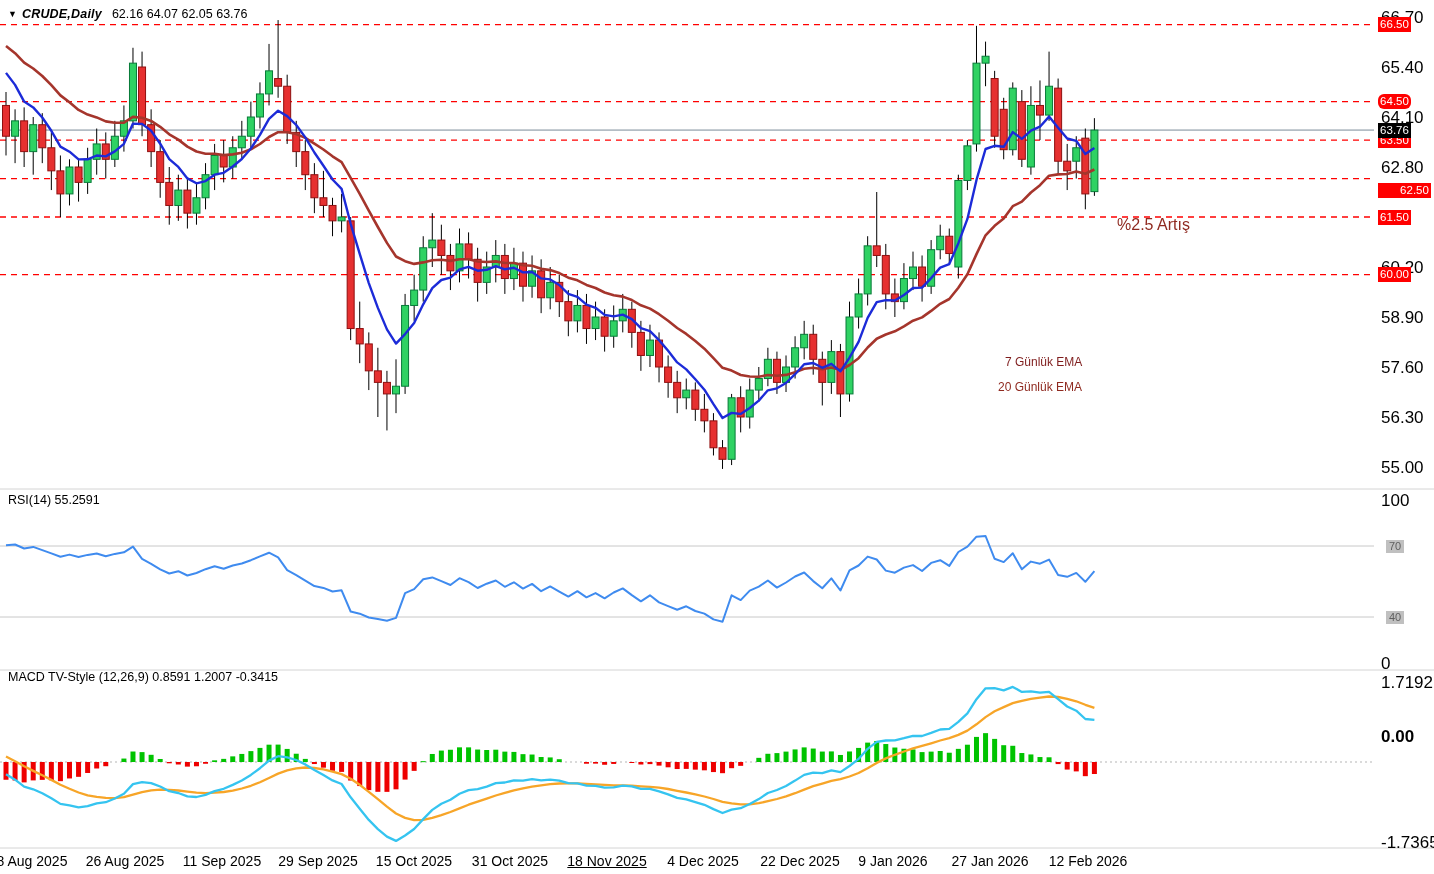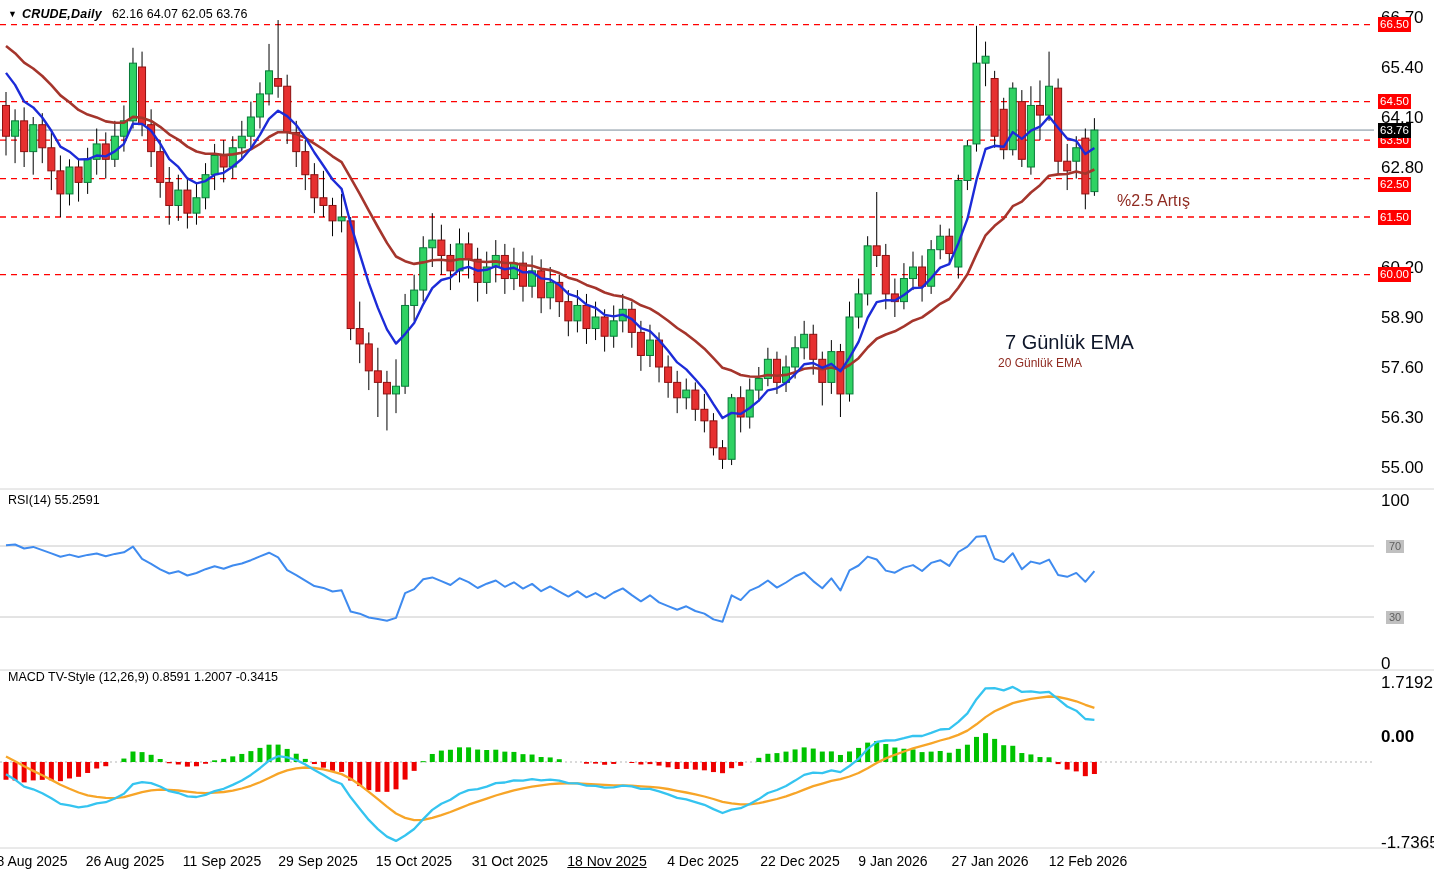--- a/index.html
+++ b/index.html
@@ -12,21 +12,21 @@
   .tri{display:inline-block;font-size:9px;vertical-align:1px;margin-right:5px;}
   .ohlc{margin-left:10px;}
   .lbl{position:absolute;font-size:17px;color:#000;line-height:15px;white-space:nowrap;}
   .badge{position:absolute;left:1378px;width:33px;height:15px;font-size:11.5px;color:#fff;
          text-align:center;line-height:15px;white-space:nowrap;}
   .badge.red{background:#ff0000;}
   .badge.black{background:#000000;}
   .gbadge{position:absolute;left:1386px;background:#c0c0c0;color:#5f5f5f;font-size:11px;
           height:13px;line-height:13px;padding:0 3px;}
   .dlbl{position:absolute;top:853px;font-size:14px;color:#000;transform:translateX(-50%);white-space:nowrap;}
-  .ann{position:absolute;white-space:nowrap;}
+  .ann{position:absolute;white-space:nowrap;margin-top:24px;}
   .bold{font-weight:bold;}
 </style>
 </head>
 <body>
 
 <div class="screen">
 
   <svg id="chart-svg" width="1434" height="874">
       <line x1="0" y1="489" x2="1434" y2="489" stroke="#d4d4d4" stroke-width="1"></line>
       <line x1="0" y1="670" x2="1434" y2="670" stroke="#d4d4d4" stroke-width="1"></line>
@@ -409,44 +409,44 @@
   <div class="overlay">
 
     <div class="ptitle" style="left:8px;top:7px;">
       <span class="tri">▼</span><span class="sym">CRUDE,Daily</span><span class="ohlc">62.16 64.07 62.05 63.76</span>
     </div>
 
     <div class="ptitle" style="left:8px;top:493px;">RSI(14) 55.2591</div>
     <div class="ptitle" style="left:8px;top:670px;">MACD TV-Style (12,26,9) 0.8591 1.2007 -0.3415</div>
 
     <div class="ann" id="ann-change" style="left: 1117px; top: 192px; font-size: 16px; color: rgb(143, 42, 32);">%2.5 Artış</div>
-    <div class="ann" id="ann-ema7" style="left: 1005px; top: 331px; font-size: 20px; color: #0f172a;">7 Günlük EMA</div>
+    <div class="ann" id="ann-ema7" style="left: 1005px; top: 331px; font-size: 12px; color: #7f1d1d;">7 Günlük EMA</div>
     <div class="ann" id="ann-ema20" style="left: 998px; top: 356px; font-size: 12px; color: rgb(143, 42, 32);">20 Günlük EMA</div>
 
     <div id="price-axis">
         <div class="lbl" style="top: 9.5px; left: 1381px;">66.70</div>
         <div class="lbl" style="top: 59.5px; left: 1381px;">65.40</div>
         <div class="lbl" style="top: 109.5px; left: 1381px;">64.10</div>
         <div class="lbl" style="top: 159.5px; left: 1381px;">62.80</div>
         <div class="lbl" style="top: 259.5px; left: 1381px;">60.20</div>
         <div class="lbl" style="top: 309.5px; left: 1381px;">58.90</div>
         <div class="lbl" style="top: 359.5px; left: 1381px;">57.60</div>
         <div class="lbl" style="top: 409.5px; left: 1381px;">56.30</div>
         <div class="lbl" style="top: 459.5px; left: 1381px;">55.00</div>
         <div class="badge red" style="top: 17.1923px;">66.50</div>
-        <div class="badge red" style="top: 94.1154px;">64.50</div>
+        <div class="badge red" style="top: 94.1154px; border-radius: 6px;">64.50</div>
         <div class="badge red" style="top: 132.577px;">63.50</div>
-        <div class="badge red" style="top: 177px;">62.50</div>
+        <div class="badge red" style="top: 183px; padding-left: 20px;">62.50</div>
         <div class="badge red" style="top: 209.5px;">61.50</div>
         <div class="badge red" style="top: 267.192px;">60.00</div>
         <div class="badge black" style="top: 122.577px;">63.76</div>
         <div class="lbl" style="top: 492.75px; left: 1381px;">100</div>
         <div class="lbl" style="top: 656.25px; left: 1381px;">0</div>
         <div class="gbadge" style="top: 539.5px;">70</div>
-        <div class="gbadge" style="top: 610.5px;">30</div>
+        <div class="gbadge" style="top: 610.5px;">40</div>
         <div class="lbl" style="top: 674.5px; left: 1381px;">1.7192</div>
         <div class="lbl bold" style="top: 729px; left: 1381px;">0.00</div>
         <div class="lbl" style="top: 835.305px; left: 1381px;">-1.7365</div>
       </div>
     <div id="time-axis">
         <div class="dlbl" style="left: 32px;">8 Aug 2025</div>
         <div class="dlbl" style="left: 125px;">26 Aug 2025</div>
         <div class="dlbl" style="left: 222px;">11 Sep 2025</div>
         <div class="dlbl" style="left: 318px;">29 Sep 2025</div>
         <div class="dlbl" style="left: 414px;">15 Oct 2025</div>

